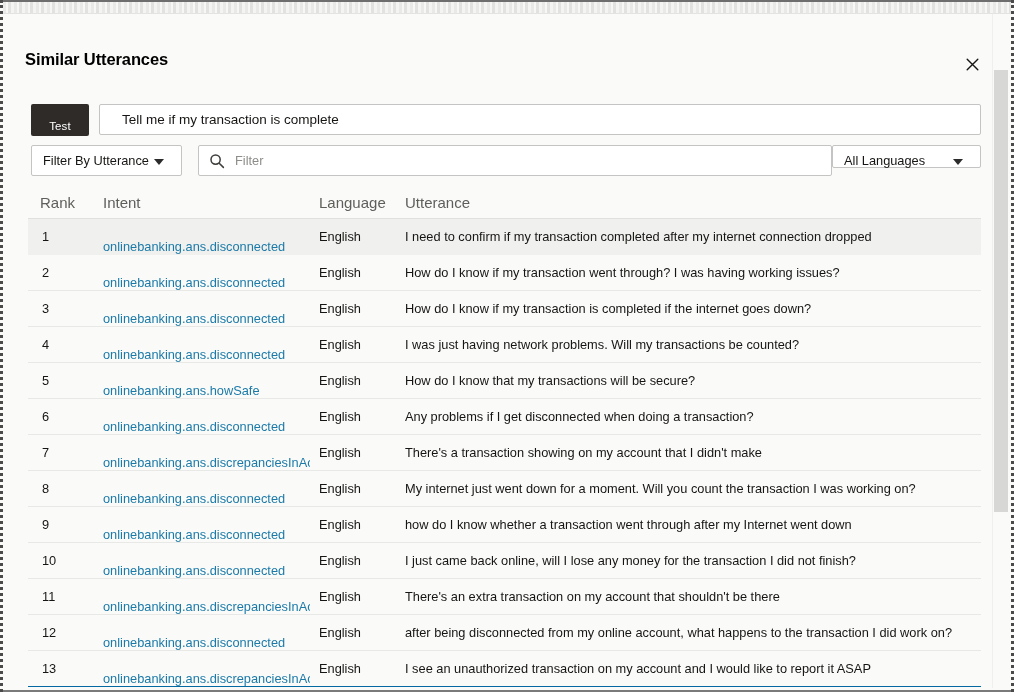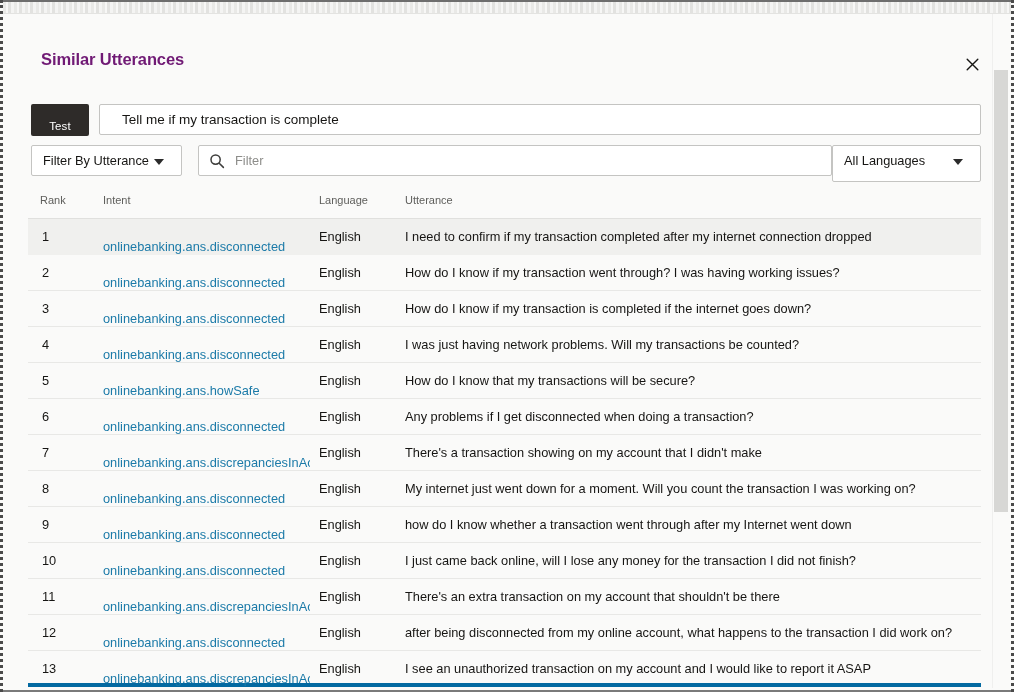--- a/index.html
+++ b/index.html
@@ -54,23 +54,22 @@
   #dialog-header {
     position: absolute;
     left: 0; top: 0;
     width: 1005px; height: 62px;
   }
   #dialog-title {
     position: absolute;
     left: 19px; top: 36px;
     font-size: 16.5px;
     font-weight: bold;
-    color: #701a75;
+    color: #000000;
     letter-spacing: -0.1px;
-    margin-left: 16px;
   }
   #close-button {
     position: absolute;
     left: 952px; top: 36px;
     width: 28px; height: 28px;
     display: flex; align-items: center; justify-content: center;
     cursor: pointer;
     background: transparent;
     border: none;
     padding: 0;
@@ -159,21 +158,21 @@
     font-size: 12.8px;
     color: #161513;
     font-family: "Liberation Sans", sans-serif;
     outline: none;
   }
   #filter-search-input::placeholder { color: #8d8d8a; }
 
   #language-select {
     position: absolute;
     left: 826px; top: 131px;
-    width: 149px; height: 37px;
+    width: 149px; height: 23px;
     background: #ffffff;
     border: 1px solid #c4c4c2;
     border-radius: 2px;
     cursor: pointer;
   }
   #language-label {
     position: absolute;
     left: 11px; top: 7px;
     font-size: 12.8px;
     color: #161513;
@@ -187,41 +186,41 @@
     width: 953px;
   }
   #table-header {
     position: relative;
     height: 25px;
     border-bottom: 1px solid #e0e0de;
   }
   .th {
     position: absolute;
     top: 0;
-    font-size: 11px;
+    font-size: 15px;
     color: #5e5e5b;
     font-family: "Liberation Sans", sans-serif;
   }
   #th-rank     { left: 12px; }
   #th-intent   { left: 75px; }
   #th-language { left: 291px; }
   #th-utterance{ left: 377px; }
 
   #table-body {
     position: relative;
   }
   .row {
     position: relative;
     height: 36px;
     border-bottom: 1px solid #e8e8e6;
     background: transparent;
     cursor: pointer;
   }
   .row.selected { background: #f0f0ee; border-bottom-color: #f0f0ee; }
-  .row:last-child { border-bottom: 4px solid #0369a1; }
+  .row:last-child { border-bottom: 1px solid #0369a1; }
 
   .cell {
     position: absolute;
     top: 10px;
     font-size: 12.8px;
     color: #161513;
     white-space: nowrap;
     font-family: "Liberation Sans", sans-serif;
   }
   .cell-rank     { left: 14px; }

